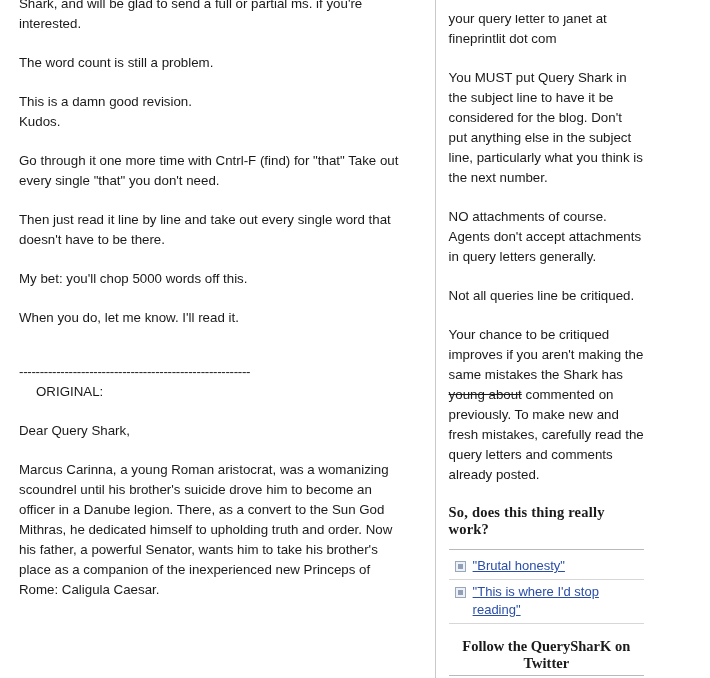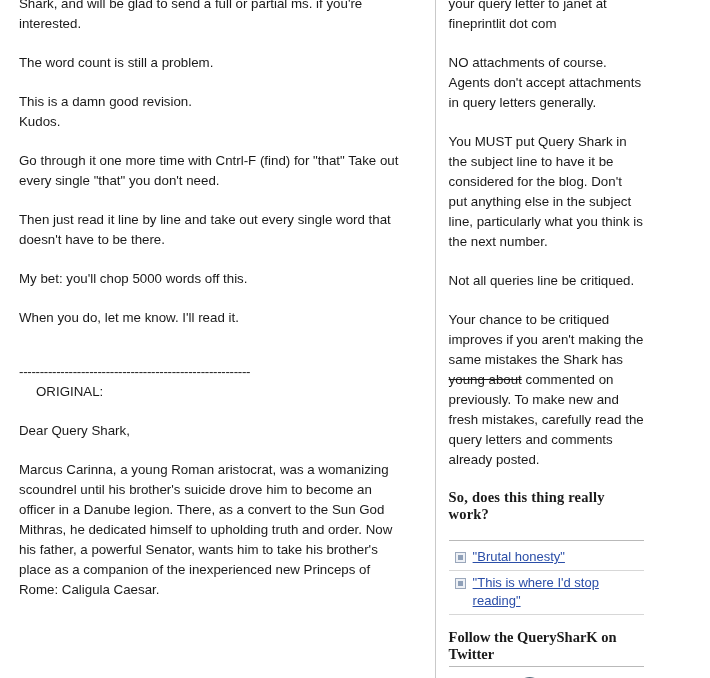--- a/index.html
+++ b/index.html
@@ -67,41 +67,42 @@
     height: 678px;
     background: #ffffff;
   }
   
   .sidebar {
     width: 235px;
     box-sizing: border-box;
     padding: 0 14px 0 13px;
     position: relative;
     overflow: hidden;
+    margin-top: 15px;
   }
   .sidebar .inner {
     position: relative;
     top: -6px;
   }
   .side-para {
     font-size: 13.3px;
     line-height: 20px;
     color: #1a1a1a;
     margin: 0 0 19px 0;
   }
   .strike {
     text-decoration: line-through;
   }
   .side-head {
     font-size: 14.5px;
     font-weight: bold;
     color: #1a1a1a;
     font-family: "Liberation Serif", serif;
     margin: 2px 0 4px 0;
-    padding-bottom: 17px;
+    padding-bottom: 11px;
     border-bottom: 1px solid #b9b9b9;
     letter-spacing: 0.2px;
   }
   .link-list {
     list-style: none;
     margin: 0 0 10px 0;
     padding: 0;
   }
   .link-list li {
     display: flex;
@@ -134,20 +135,21 @@
     text-decoration: underline;
   }
   .twitter-head {
     font-size: 14.5px;
     font-weight: bold;
     color: #1a1a1a;
     font-family: "Liberation Serif", serif;
     margin: 14px 0 4px 0;
     padding-bottom: 3px;
     border-bottom: 1px solid #b9b9b9;
+    text-align: center;
   }
   .shark-wrap {
     margin: 8px 0 0 2px;
     width: 150px;
     height: 118px;
     position: relative;
   }
   .shark-wrap svg {
     display: block;
   }
@@ -179,22 +181,22 @@
     </div>
   </div>
 
   <div class="vrule"></div>
   <div class="gap"></div>
   <div class="vrule"></div>
 
   <div class="sidebar">
     <div class="inner">
       <p class="side-para">your query letter to janet at fineprintlit dot com</p>
+      <p class="side-para">You MUST put Query Shark in the subject line to have it be considered for the blog. Don't put anything else in the subject line, particularly what you think is the next number.</p>
       <p class="side-para">NO attachments of course. Agents don't accept attachments in query letters generally.</p>
-      <p class="side-para">You MUST put Query Shark in the subject line to have it be considered for the blog. Don't put anything else in the subject line, particularly what you think is the next number.</p>
       <p class="side-para">Not all queries line be critiqued.</p>
 
       <p class="side-para"><span>Your chance to be critiqued improves if you aren't making the same mistakes the Shark has </span><span class="strike">young about</span><span> commented on previously. To make new and fresh mistakes, carefully read the query letters and comments already posted.</span></p>
 
       <div class="side-head">So, does this thing really work?</div>
 
       <ul class="link-list">
         <li>
           <span class="bullet-icon"></span>
           <a href="#">"Brutal honesty"</a>

